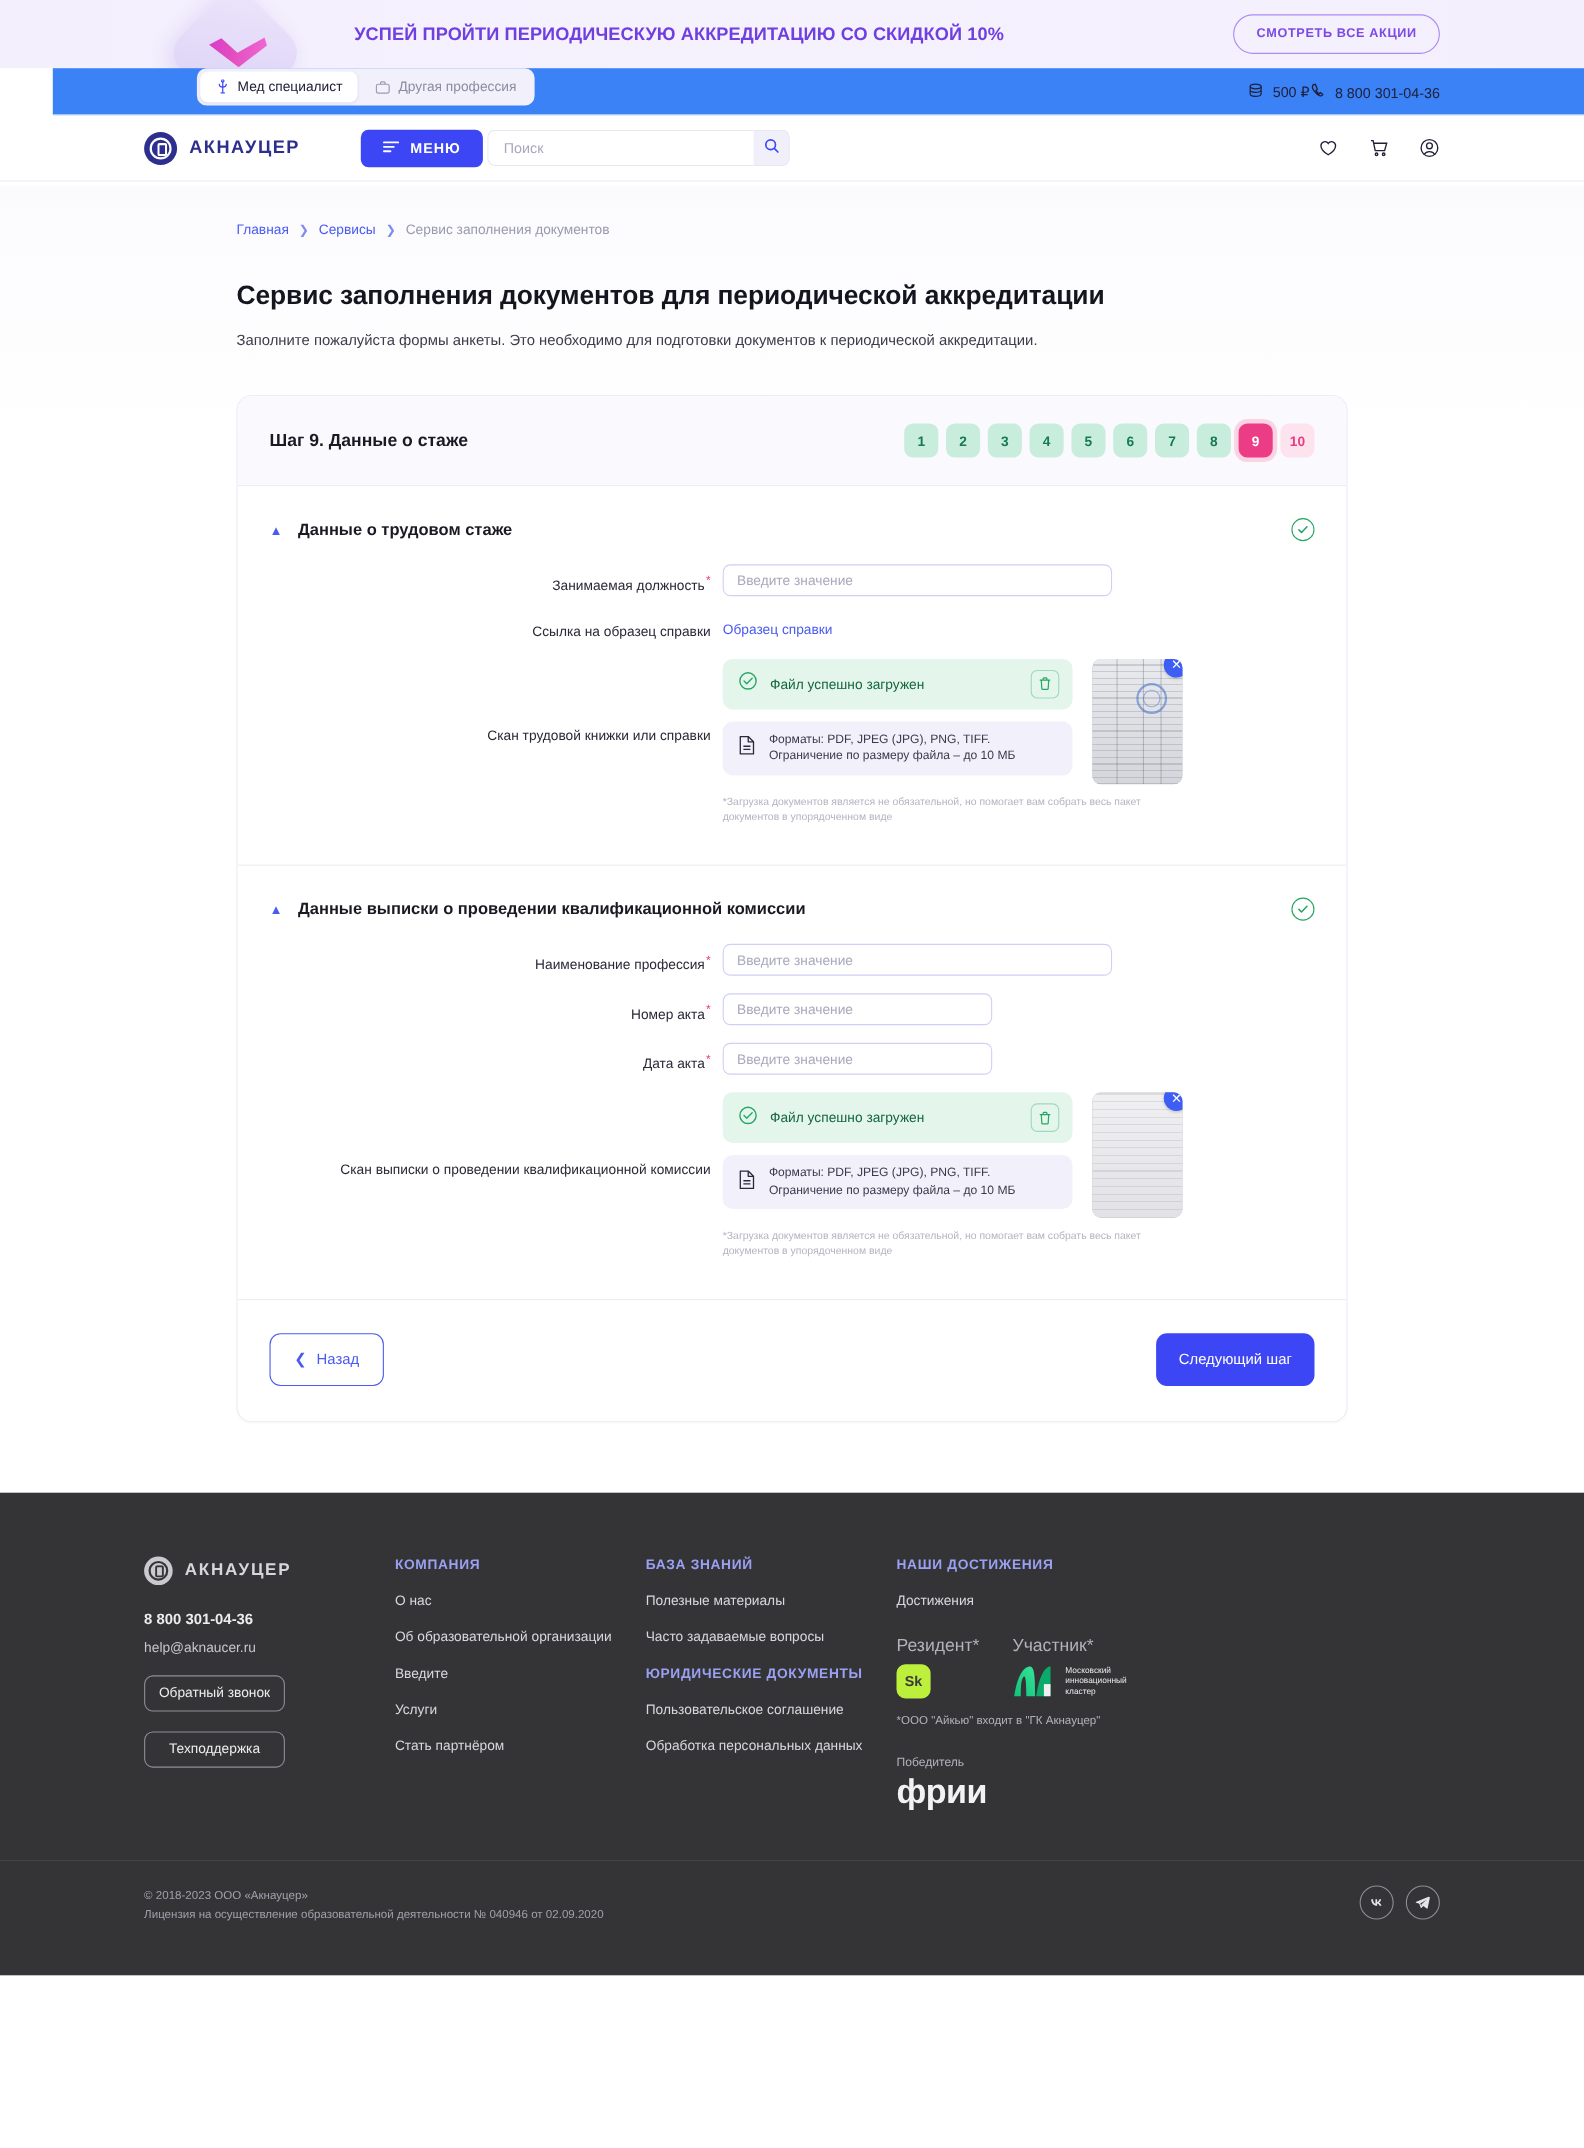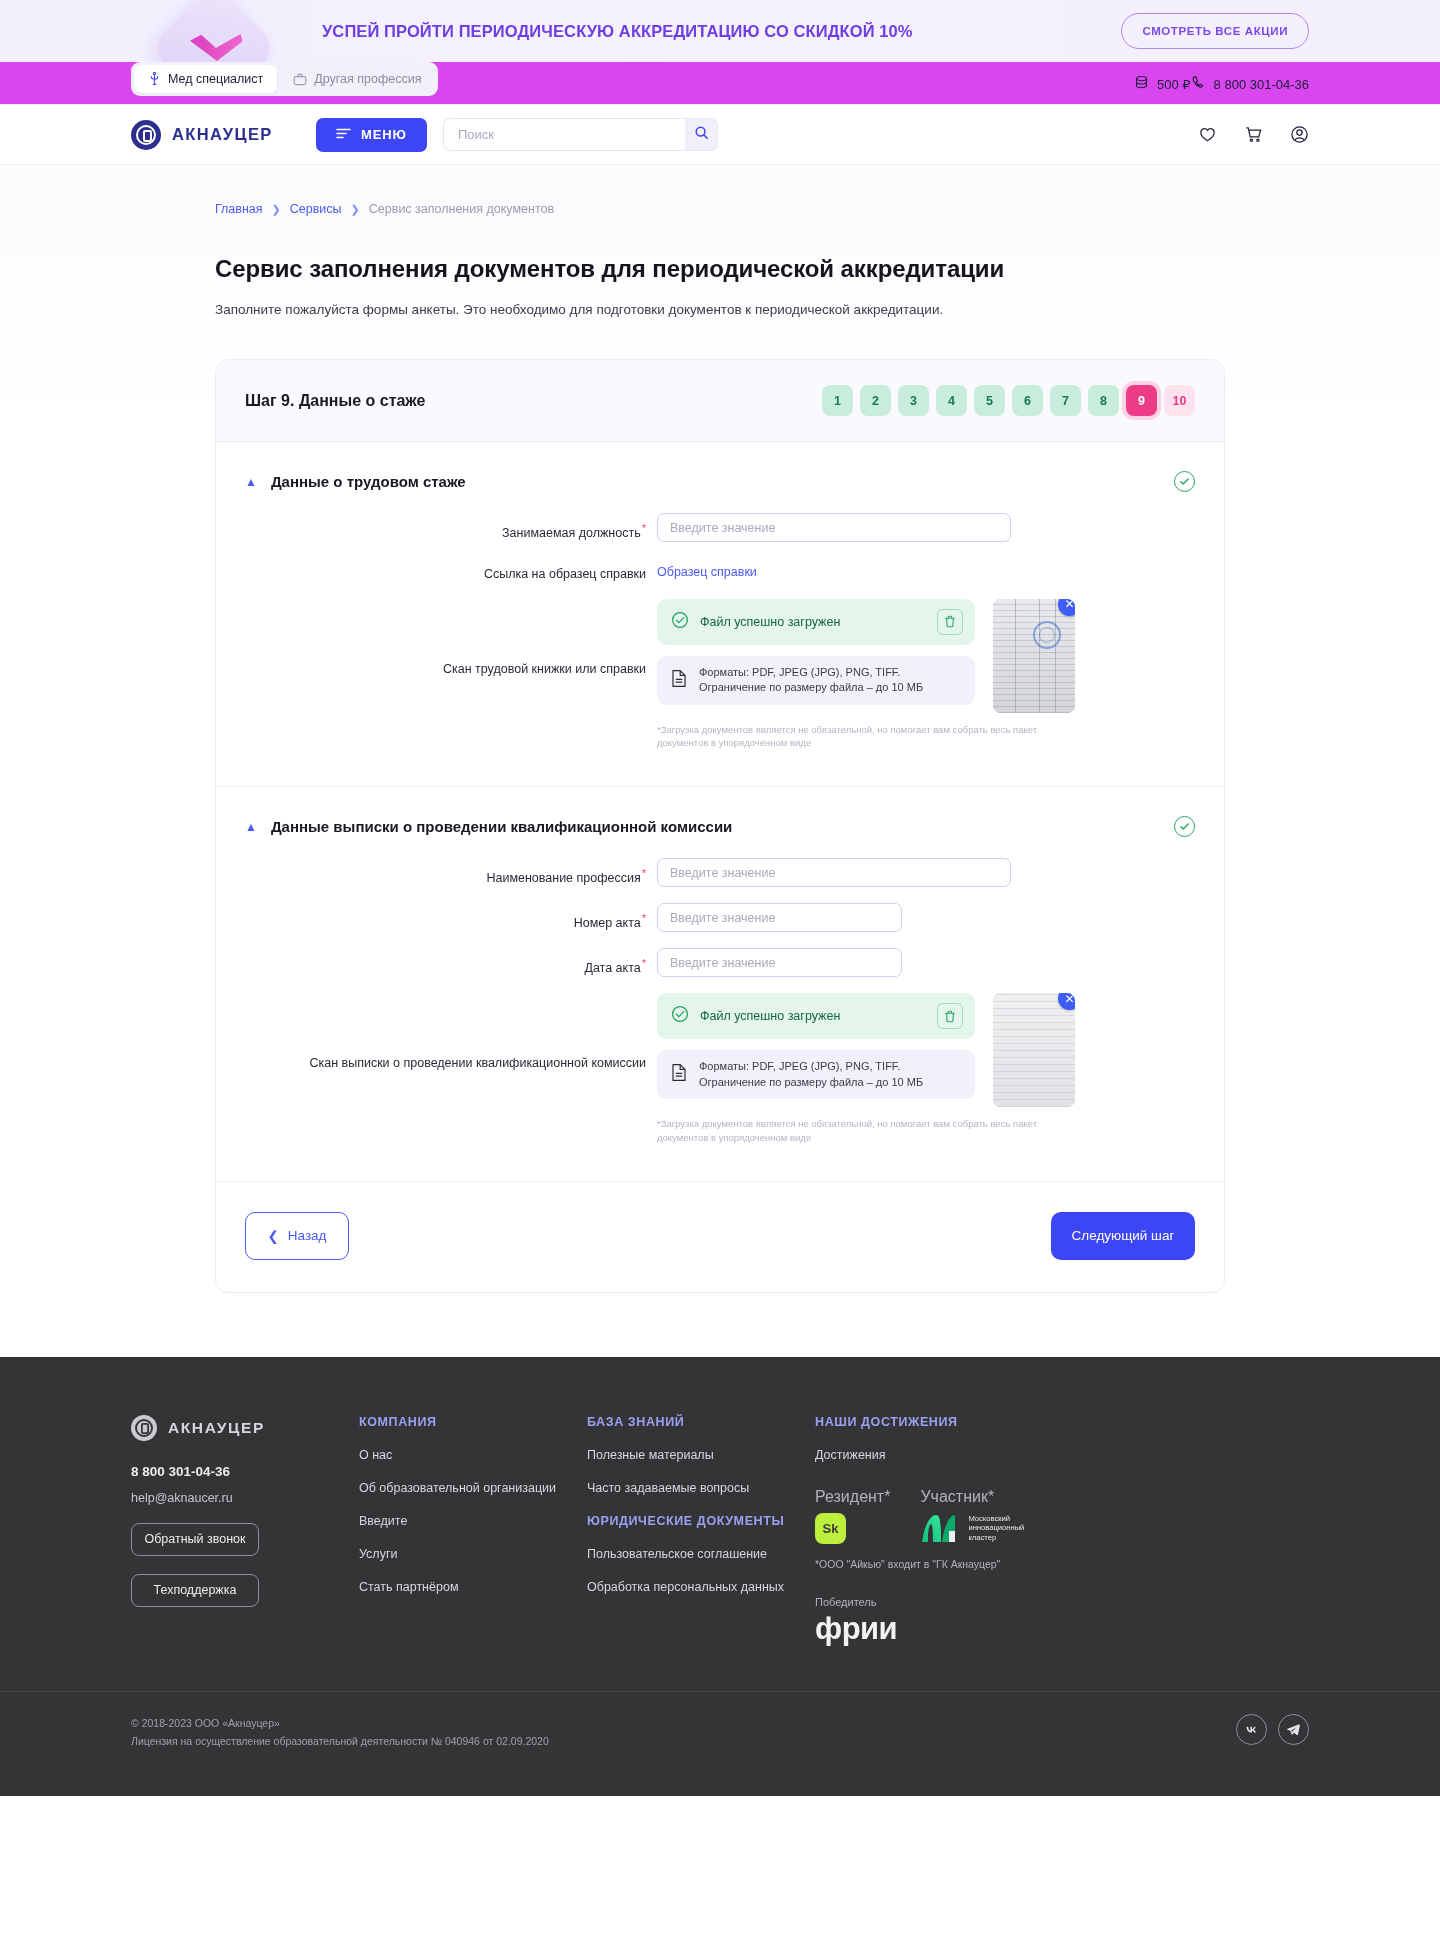--- a/index.html
+++ b/index.html
@@ -63,23 +63,24 @@
     font-size: 11.5px;
     font-weight: 700;
     letter-spacing: 0.6px;
     font-family: inherit;
     cursor: pointer;
   }
 
   
   .topbar {
     height: 43px;
-    background: #d946ef;
+    background: #3b82f6;
     border-bottom: 1px solid #eeeef4;
     position: relative;
+    margin-left: 48px;
   }
   .prof-switch {
     position: absolute;
     left: 131px; top: 0px;
     display: flex;
     background: #f2f1fb;
     border-radius: 9px;
     padding: 3px;
     gap: 2px;
   }
@@ -119,21 +120,21 @@
     border: 2.6px solid #fff;
   }
   .brand-mark::after{
     content:""; position:absolute; left:12px; top:10px;
     width:9px; height:12px; border-radius:2px;
     background: #2d2f8f;
     box-shadow: inset 0 0 0 2px #fff;
   }
   .brand-name { font-size: 16.5px; font-weight: 800; letter-spacing: 1.4px; color: #2d2f8f; }
   .menu-btn {
-    position: absolute; left: 316px;
+    position: absolute; left: 328px;
     height: 34px; padding: 0 20px;
     background: #3d46f5; color:#fff;
     border: none; border-radius: 7px;
     display:flex; align-items:center; gap:10px;
     font-size: 13px; font-weight:700; letter-spacing:.9px;
     font-family: inherit; cursor: pointer;
   }
   .search-wrap { position: absolute; left: 443px; display:flex; align-items:center; }
   .search-input {
     width: 242px; height: 33px;

